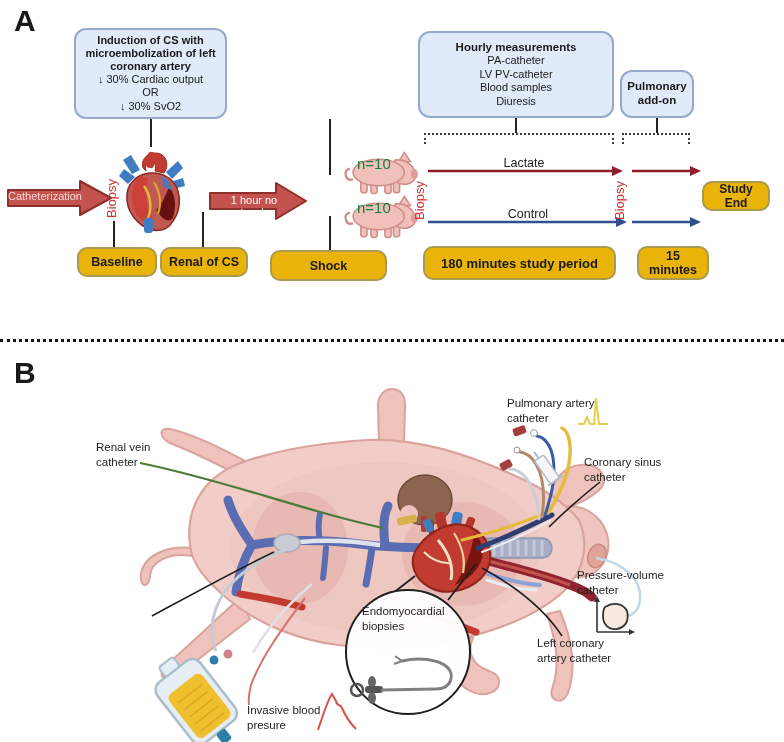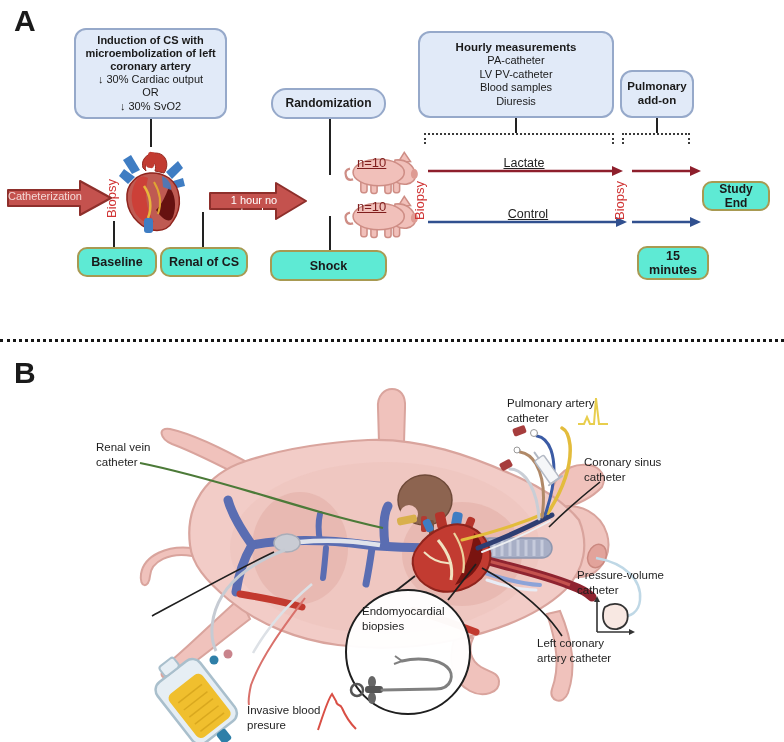--- a/index.html
+++ b/index.html
@@ -6,34 +6,34 @@
   .canvas{position:relative;width:784px;height:742px;background:#fff;overflow:hidden;
           font-family:"Liberation Sans", sans-serif;color:#1a1a1a;}
   .abs{position:absolute;}
   .panel-letter{font-size:30px;font-weight:800;letter-spacing:1px;}
   
   .bluebox{position:absolute;background:#e1eaf8;border:2px solid #96a9ca;border-radius:12px;
            display:flex;flex-direction:column;align-items:center;justify-content:center;
            text-align:center;box-sizing:border-box;padding:4px 6px;}
   .bluebox .bb-title{font-weight:bold;font-size:11px;line-height:1.18;}
   .bluebox .bb-item{font-size:11px;line-height:1.22;}
-  .creambox{position:absolute;background:#5eead4;border:2px solid #a89a52;border-radius:10px;
+  .creambox{position:absolute;background:#eab308;border:2px solid #a89a52;border-radius:10px;
             display:flex;align-items:center;justify-content:center;text-align:center;
             font-weight:bold;font-size:12.5px;box-sizing:border-box;padding:2px 4px;}
   
   .vline{position:absolute;width:2px;background:#222;}
   .bracket{position:absolute;border:2px dotted #3a3a3a;border-bottom:none;height:11px;box-sizing:border-box;}
   .divider{position:absolute;left:0;width:784px;border-top:3px dotted #161616;height:0;}
   
   .rot{position:absolute;transform-origin:0 0;transform:rotate(-90deg);white-space:nowrap;
        color:#d03434;font-size:13px;font-weight:500;}
   
   .arrow-label{position:absolute;color:#fff;font-size:11px;font-weight:500;text-align:center;}
-  .tl-label{position:absolute;font-size:12.5px;text-align:center;color:#222;text-decoration:underline;}
-  .n-label{position:absolute;font-size:13px;color:#7f1d1d;text-decoration:underline;}
+  .tl-label{position:absolute;font-size:12.5px;text-align:center;color:#222;}
+  .n-label{position:absolute;font-size:15px;color:#15803d;}
   
   .blabel{position:absolute;font-size:11.5px;line-height:1.28;color:#1e1e1e;}
   .z2{z-index:2;}
 </style>
 </head>
 <body>
 
 <div class="canvas">
 
   <div class="abs panel-letter" style="left:14px;top:4px;">A</div>
@@ -72,23 +72,20 @@
   <div class="vline" style="left:113px;top:221px;height:27px;"></div>
   <div class="vline" style="left:202px;top:212px;height:36px;"></div>
   <div class="creambox" style="left:77px;top:247px;width:80px;height:30px;">Baseline</div>
   <div class="creambox" style="left:160px;top:247px;width:88px;height:30px;">Renal of CS</div>
 
   <svg class="abs" style="left:208px;top:180px;" width="100" height="42" viewBox="0 0 100 42">
     <polygon points="2,13 68,13 68,3 98,21 68,39 68,29 2,29" fill="#c4524e" stroke="#8e2f2b" stroke-width="2" stroke-linejoin="round"></polygon>
   </svg>
   <div class="arrow-label" style="left:210px;top:194px;width:64px;padding-left:12px;">1 hour no touch</div>
 
-  <div class="bluebox" style="left:271px;top:88px;width:115px;height:31px;border-radius:15px;">
-    <div class="bb-title" style="font-size:12px;">Randomization</div>
-  </div>
   <div class="vline" style="left:329px;top:119px;height:56px;"></div>
   <div class="vline" style="left:329px;top:216px;height:34px;"></div>
 
   <svg class="abs" style="left:340px;top:150px;" width="82" height="45" viewBox="0 0 100 58">
     <g fill="#f1c0ba" stroke="#ce8d85" stroke-width="2">
       <path d="M10 24 q-8 2 -5 10 q2 6 9 4" fill="none" stroke-width="3"></path>
       <rect x="24" y="38" width="8" height="17" rx="3"></rect>
         <rect x="37" y="41" width="8" height="15" rx="3"></rect>
       <rect x="55" y="41" width="8" height="15" rx="3"></rect>
         <rect x="66" y="38" width="8" height="17" rx="3"></rect>
@@ -148,20 +145,21 @@
   <div class="vline" style="left:515px;top:118px;height:15px;"></div>
   <div class="bracket" style="left:424px;top:133px;width:190px;"></div>
 
   <div class="bluebox" style="left:620px;top:70px;width:74px;height:48px;">
     <div class="bb-title" style="font-size:11.5px;">Pulmonary add-on</div>
   </div>
   <div class="vline" style="left:656px;top:118px;height:15px;"></div>
   <div class="bracket" style="left:622px;top:133px;width:68px;"></div>
 
   <div class="creambox" style="left:270px;top:250px;width:117px;height:31px;">Shock</div>
+  <div class="creambox" style="left:423px;top:246px;width:193px;height:34px;font-size:13px;">180 minutes study period</div>
   <div class="creambox" style="left:625px;top:246px;width:72px;height:34px;margin-left:12px;">15 minutes</div>
 
   <div class="divider" style="top:339px;"></div>
 
   <div class="abs panel-letter" style="left:14px;top:356px;">B</div>
 
   <svg class="abs" style="left:0;top:352px;" width="784" height="390" viewBox="0 352 784 390">
 
     <g fill="#f0c2bc" stroke="#d9a49d" stroke-width="2">
       <path d="M248 480 C225 468 196 453 172 444 C160 439 157 427 170 429 C197 435 229 452 254 466 Z"></path>

